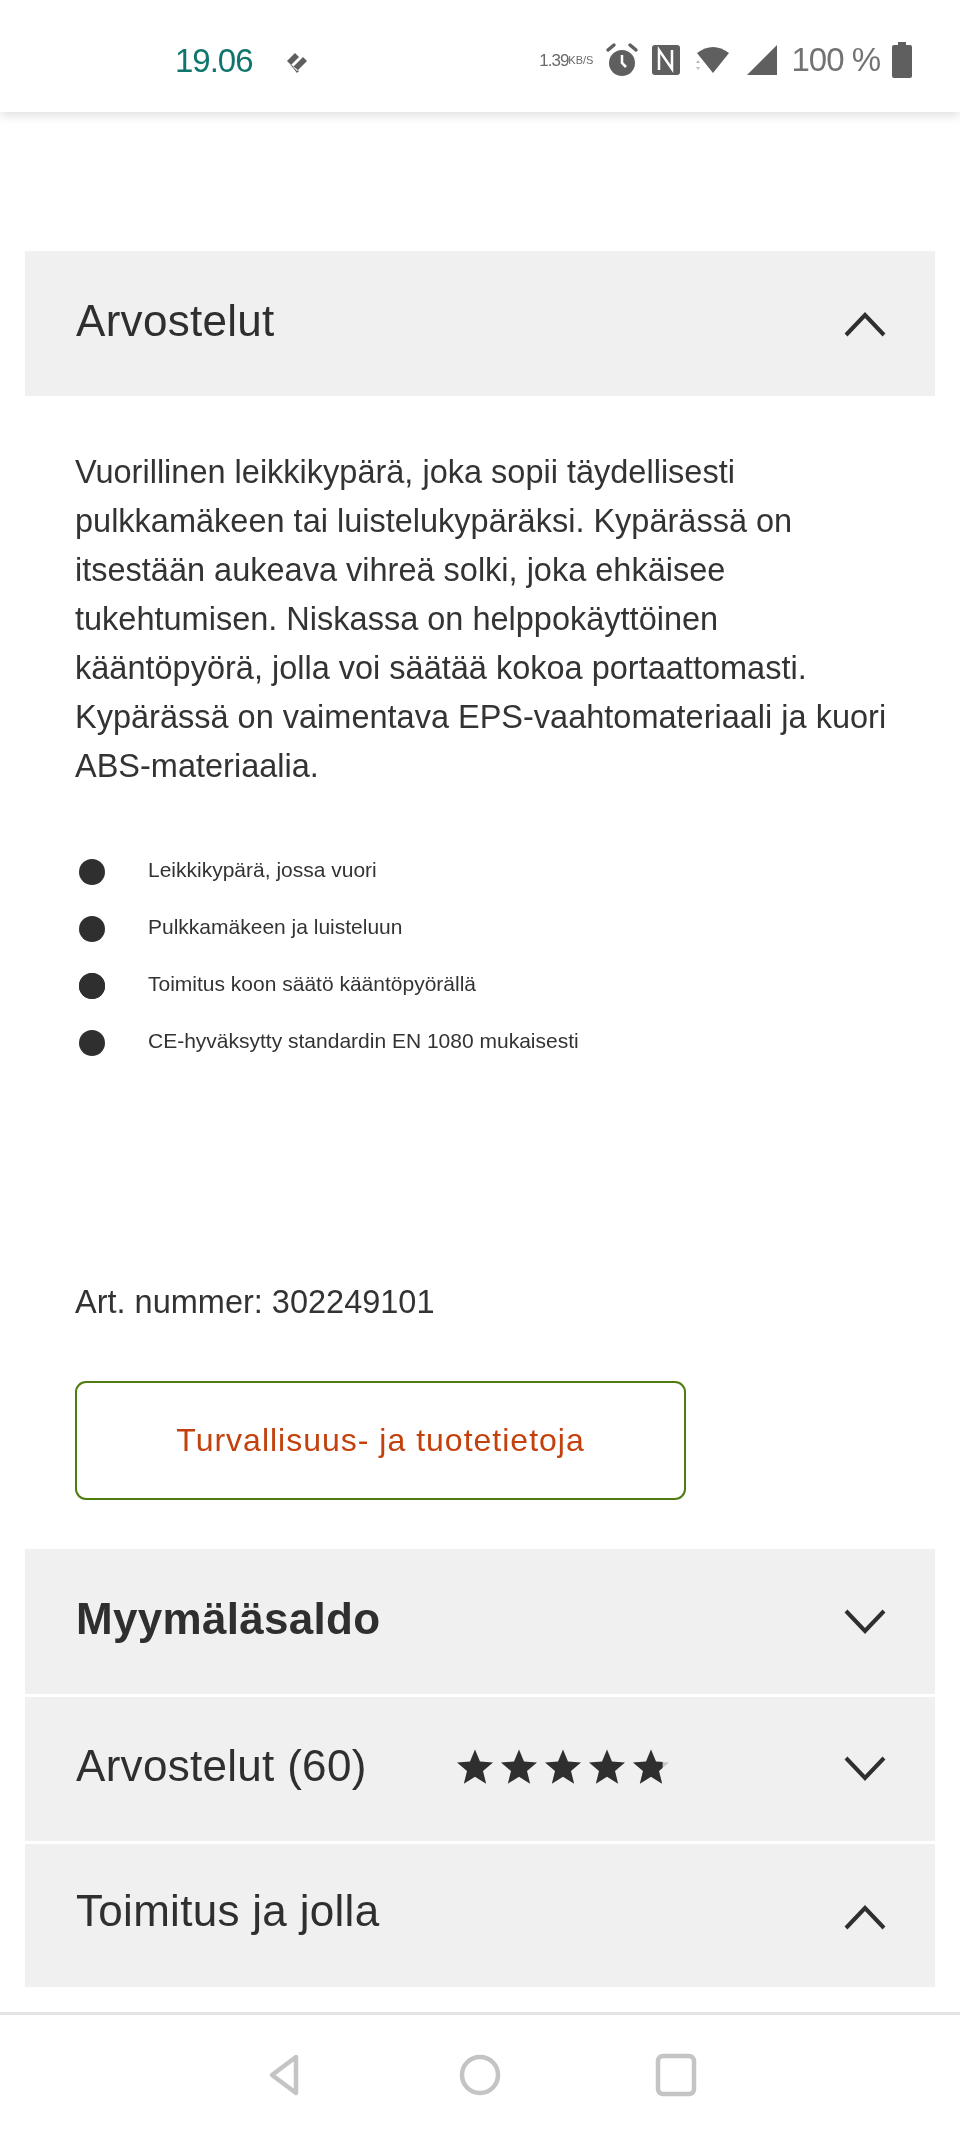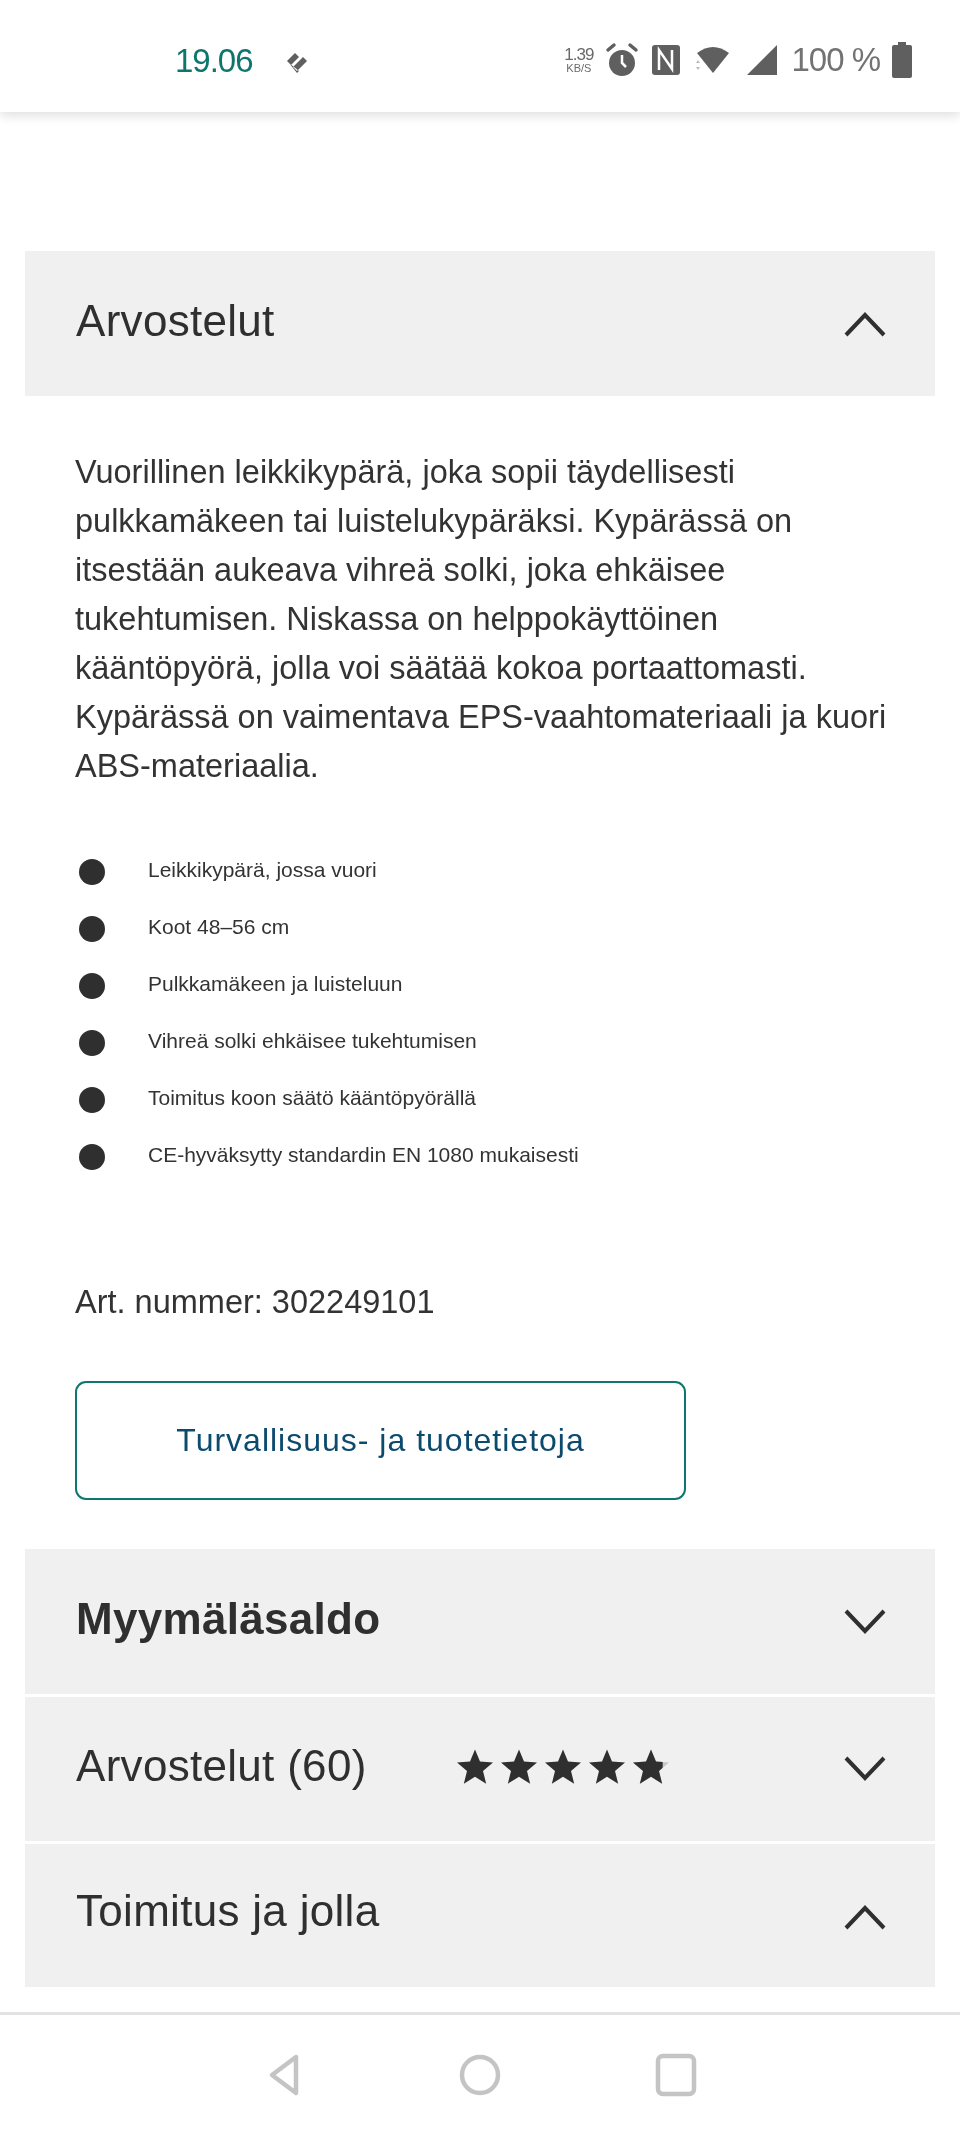--- a/index.html
+++ b/index.html
@@ -5,39 +5,39 @@
   * { box-sizing: border-box; margin: 0; padding: 0; }
   html, body { width: 960px; height: 2133px; background: #ffffff; overflow: hidden; }
   body { position: relative; font-family: "Liberation Sans", "DejaVu Sans", sans-serif; color: #2f2f2f; }
 
   
   .statusbar { position: absolute; left: 0; top: 0; width: 960px; height: 112px; background: #ffffff;
                box-shadow: 0 4px 10px rgba(0,0,0,0.12); z-index: 2; }
   .sb-time { position: absolute; left: 175px; top: 42px; font-size: 33px; color: #0f766e; letter-spacing: -1px; }
   .sb-heart { position: absolute; left: 283px; top: 51px; width: 28px; height: 24px; }
   .sb-right { position: absolute; right: 48px; top: 40px; height: 40px; display: flex; align-items: center; gap: 12px; }
-  .sb-speed { display: flex; flex-direction: column; align-items: center; line-height: 1; color: #6a6a6a; }
+  .sb-speed { display: flex; flex-direction: row; align-items: center; line-height: 1; color: #6a6a6a; }
   .sb-speed .v { font-size: 17px; letter-spacing: -1px; }
   .sb-speed .u { font-size: 11px; }
   .sb-batt-text { font-size: 33px; color: #737373; letter-spacing: -1px; }
   .sb-icon { display: inline-block; }
 
   
   .acc { position: absolute; left: 25px; width: 910px; background: #f0f0f0; }
   .acc-title { position: absolute; left: 51px; font-size: 44px; color: #2f2f2f; letter-spacing: 0.3px; white-space: nowrap; }
   .acc-chevron { position: absolute; right: 48px; width: 44px; height: 30px; }
 
   .desc { position: absolute; left: 75px; top: 448px; width: 820px; font-size: 32.5px; line-height: 49px; color: #333; }
   .bullets { position: absolute; left: 75px; top: 846px; width: 820px; list-style: none; }
   .bullets li { position: relative; padding-left: 73px; font-size: 21px; line-height: 48px; margin-bottom: 9px; color: #333; }
   .bullets li .dot { position: absolute; left: 4px; top: 13px; width: 26px; height: 26px; border-radius: 50%; background: #2f2f2f; }
   .artnr { position: absolute; left: 75px; top: 1284px; font-size: 32.5px; color: #333; }
-  .safety-btn { position: absolute; left: 75px; top: 1381px; width: 611px; height: 119px; border: 2px solid #0f766e;
+  .safety-btn { position: absolute; left: 75px; top: 1381px; width: 611px; height: 119px; border: 2px solid #4d7c0f;
                 border-radius: 11px; background: #ffffff; display: flex; align-items: center; justify-content: center;
-                font-size: 32px; color: #0c4a6e; letter-spacing: 1px; font-family: "Liberation Sans", sans-serif; cursor: pointer; }
+                font-size: 32px; color: #c2410c; letter-spacing: 1px; font-family: "Liberation Sans", sans-serif; cursor: pointer; }
 
   .stars { position: absolute; left: 455px; top: 1747px; display: flex; gap: 4px; }
   .star { width: 40px; height: 40px; }
 
   
   .navsep { position: absolute; left: 0; top: 2012px; width: 960px; height: 3px; background: #e3e3e3; }
   .navbar { position: absolute; left: 0; top: 2015px; width: 960px; height: 118px; background: #ffffff; }
   .nav-btn { position: absolute; top: 38px; width: 44px; height: 44px; }
 </style>
 </head>
@@ -82,23 +82,22 @@
   <span class="acc-title" style="top:45px;">Arvostelut</span>
   <svg class="acc-chevron" style="top:58px;" viewBox="0 0 44 30">
     <path d="M3 26 L22 6 L41 26" stroke="#2f2f2f" stroke-width="4" fill="none"></path>
   </svg>
 </div>
 
 <p class="desc">Vuorillinen leikkikypärä, joka sopii täydellisesti pulkkamäkeen tai luistelukypäräksi. Kypärässä on itsestään aukeava vihreä solki, joka ehkäisee tukehtumisen. Niskassa on helppokäyttöinen kääntöpyörä, jolla voi säätää kokoa portaattomasti. Kypärässä on vaimentava EPS-vaahtomateriaali ja kuori ABS-materiaalia.</p>
 
 <ul class="bullets">
   <li><span class="dot"></span><span>Leikkikypärä, jossa vuori</span></li>
-  <li><span class="dot"></span><span>Koot 48–56 cm</span></li>
   <li><span class="dot"></span><span>Pulkkamäkeen ja luisteluun</span></li>
-  <li><span class="dot"></span><span>Vihreä solki ehkäisee tukehtumisen</span></li>
+  <li><span class="dot"></span></li>
   <li><span class="dot"></span><span>Toimitus koon säätö kääntöpyörällä</span></li>
   <li style="width:680px;"><span class="dot"></span><span>CE-hyväksytty standardin EN 1080 mukaisesti</span></li>
 </ul>
 
 <div class="artnr">Art. nummer: 302249101</div>
 
 <button class="safety-btn">Turvallisuus- ja tuotetietoja</button>
 
 <div class="acc" style="top:1549px;height:145px;font-weight:bold;">
   <span class="acc-title" style="top:45px;">Myymäläsaldo</span>

